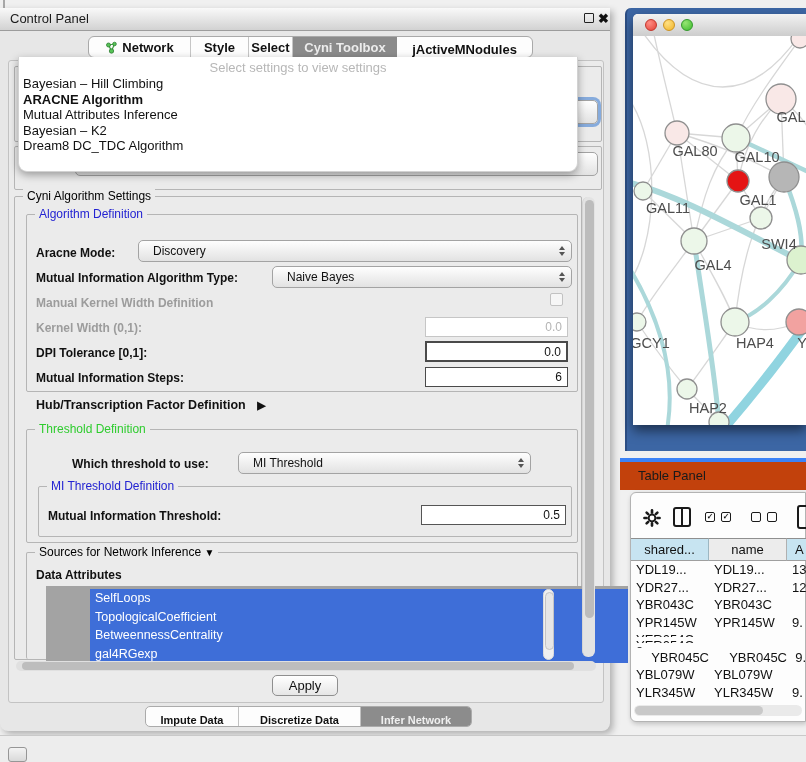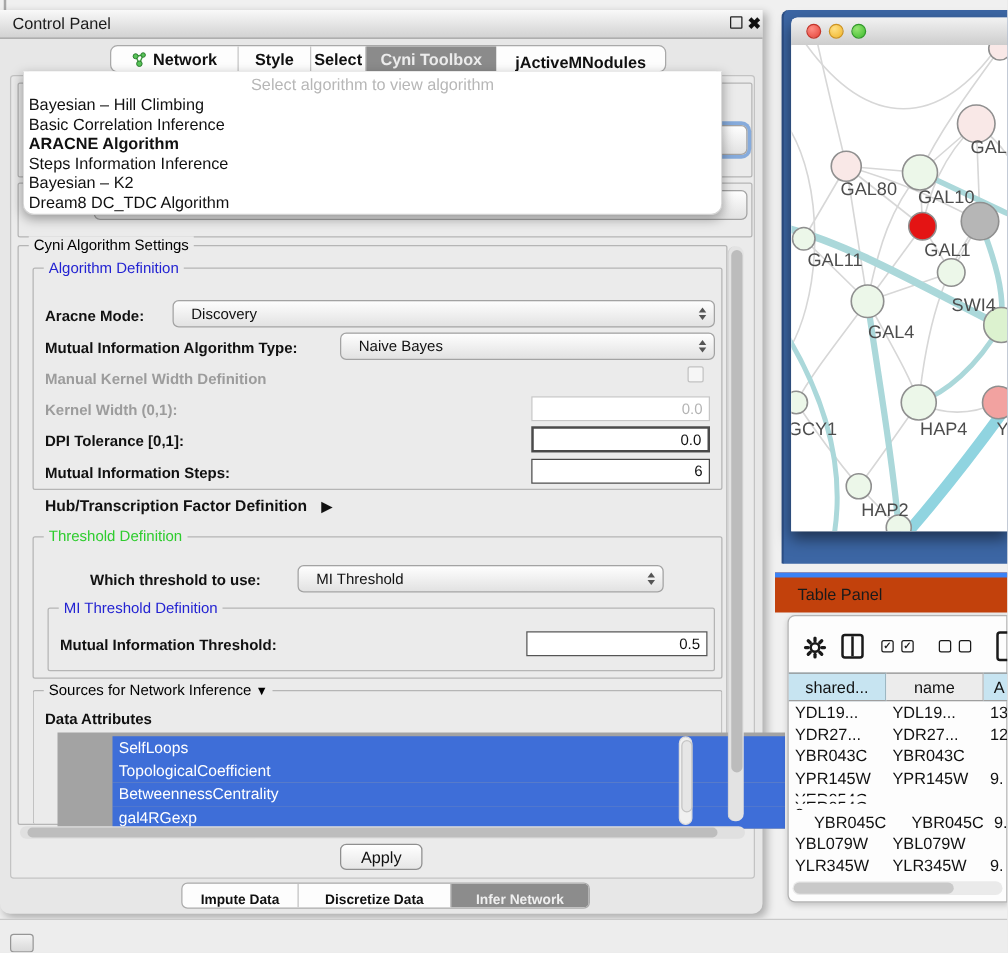--- a/index.html
+++ b/index.html
@@ -231,25 +231,24 @@
     </div>
     <div class="seg" style="width:122px;">
       <span>Discretize Data</span>
     </div>
     <div class="seg sel" style="width:110px;">
       <span>Infer Network</span>
     </div>
   </div>
 
   <div class="popup">
-    <div class="dd-prompt">Select algorithm to view algorithm</div>
+    <div class="dd-prompt">Select settings to view settings</div>
     <div class="dd-item">Bayesian – Hill Climbing</div>
-    <div class="dd-item">Basic Correlation Inference</div>
     <div class="dd-item bold">ARACNE Algorithm</div>
-    <div class="dd-item">Steps Information Inference</div>
+    <div class="dd-item">Mutual Attributes Inference</div>
     <div class="dd-item">Bayesian – K2</div>
     <div class="dd-item">Dream8 DC_TDC Algorithm</div>
   </div>
 
   <div class="desktop"></div>
   <div class="net-win"></div>
   <div class="net-title"></div>
   <div class="light" style="left:645px;background:radial-gradient(circle at 35% 30%,#ff8d84,#e34338);border:1px solid #c3352b;"></div>
   <div class="light" style="left:663px;background:radial-gradient(circle at 35% 30%,#ffe084,#f0b428);border:1px solid #cd9322;"></div>
   <div class="light" style="left:681px;background:radial-gradient(circle at 35% 30%,#96e573,#3dbb2d;);background:radial-gradient(circle at 35% 30%,#96e573,#3dbb2d);border:1px solid #32992a;"></div>

